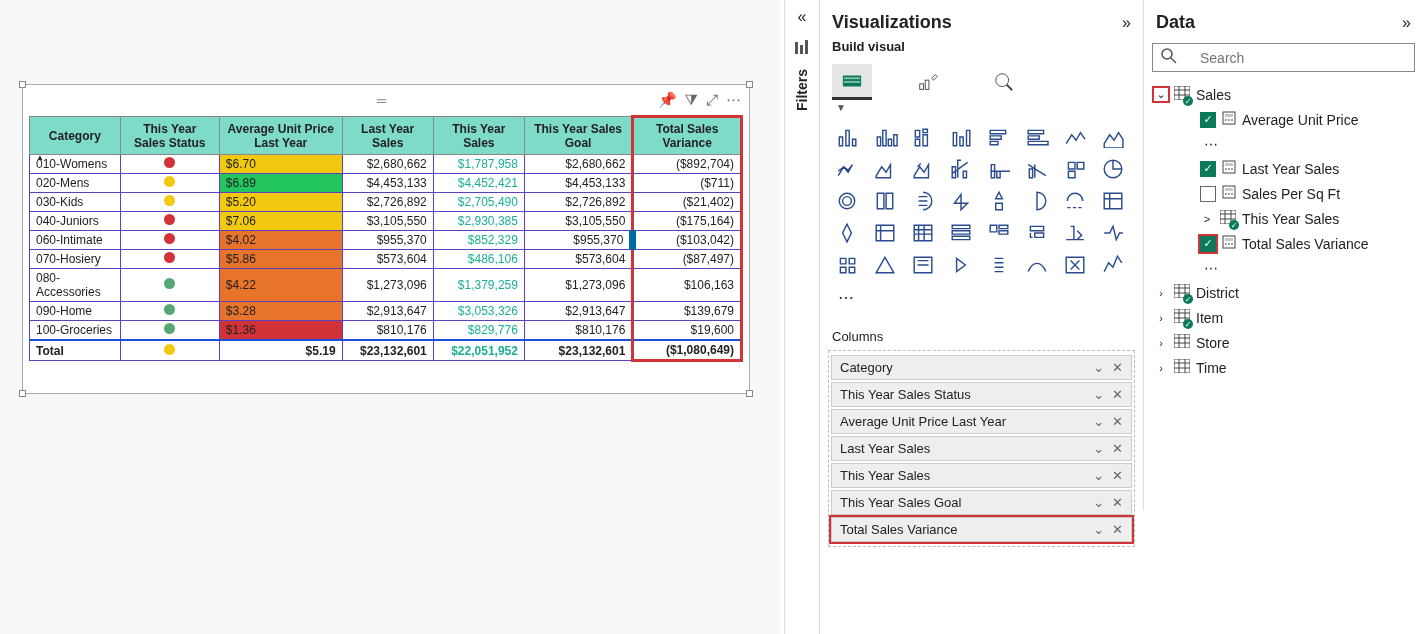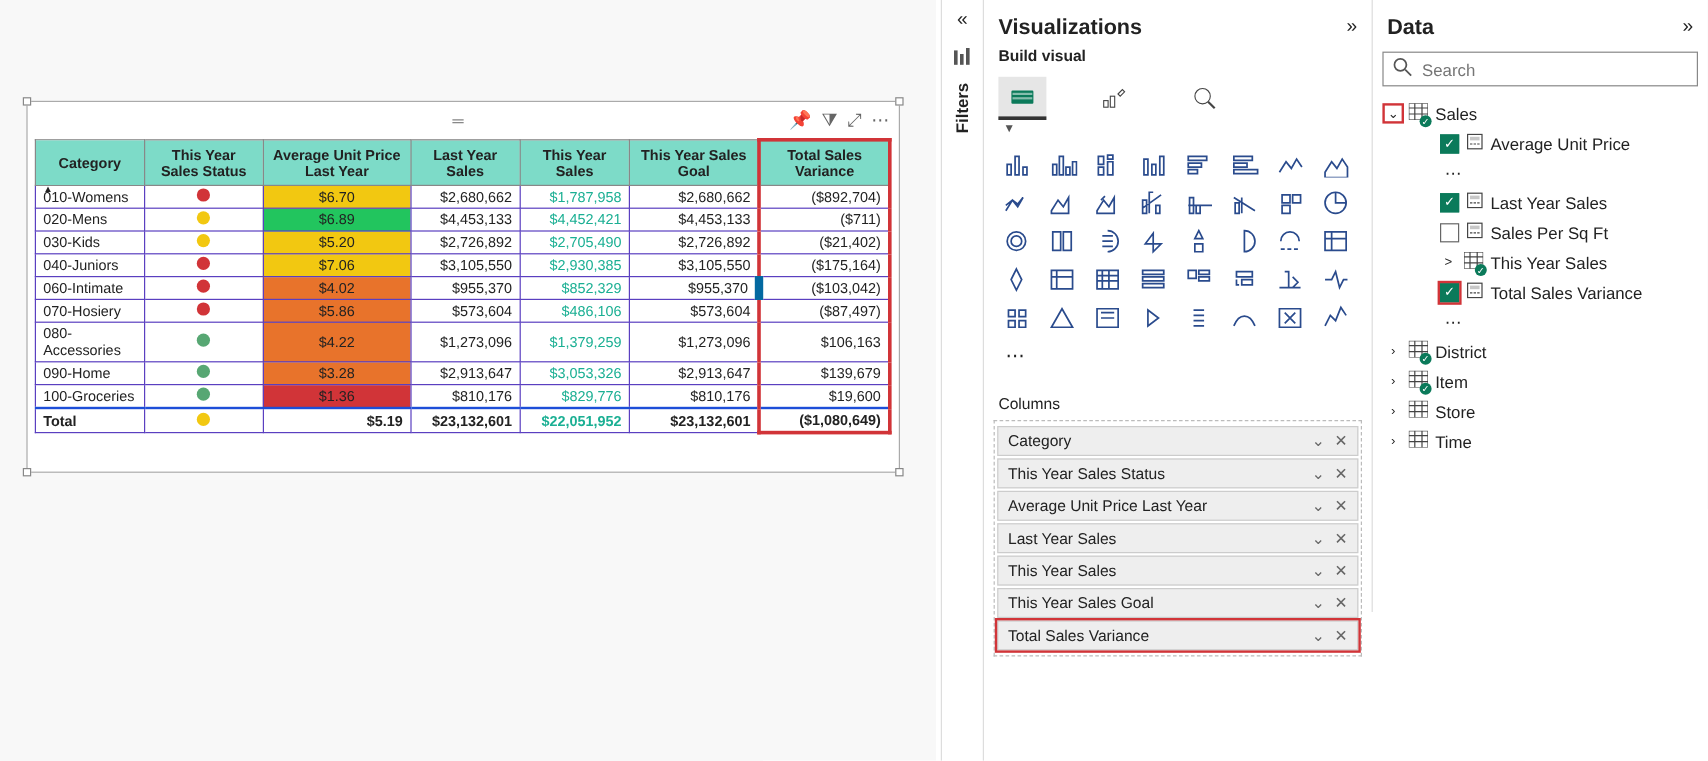--- a/index.html
+++ b/index.html
@@ -18,21 +18,21 @@
 .table { margin: 30px 6px 6px 6px; border-collapse: collapse; width: calc(100% - 12px); font-size: 12px; }
 .table th { background: #7ddbc8; color: #222; font-weight: 600; padding: 4px 6px; border: 1px solid #888; vertical-align: middle; text-align: center; }
 .table td { border: 1px solid #5a3fc0; padding: 2px 6px; height: 19px; }
 .table .sort-ind { position: relative; }
 .table .sort-ind::after { content: "▲"; position: absolute; bottom: -8px; left: 6px; font-size: 8px; }
 td.cat { text-align: left; }
 td.status { text-align: center; }
 td.num { text-align: right; }
 .dot { display: inline-block; width: 11px; height: 11px; border-radius: 50%; }
 .dot.red { background: #d13438; } .dot.yellow { background: #f2c811; } .dot.green { background: #57a773; }
-.avgcell { text-align: center; }
+.avgcell { text-align: left; }
 tr.total td { font-weight: 700; border-top: 2px solid #1d4ed8; }
 .tys { color: #1aaf93; }
 
 
 .filters-tab { position: absolute; left: 784px; top: 0; width: 36px; height: 634px; border-left: 1px solid #ddd; border-right: 1px solid #ddd; background: #fff; }
 .filters-tab .collapse { display: block; text-align: center; font-size: 16px; padding: 8px 0; cursor: pointer; }
 .filters-tab .icon { display: block; text-align: center; font-size: 14px; margin-top: 6px; }
 .filters-tab .label { writing-mode: vertical-rl; transform: rotate(180deg); margin: 10px auto; font-size: 14px; font-weight: 600; }
 
 
@@ -53,21 +53,21 @@
 
 .section-title { font-size: 13px; padding: 8px 4px 6px; }
 .field-well { border: 1px dashed #bbb; padding: 2px; }
 .field-pill { display: flex; align-items: center; justify-content: space-between; background: #eee; border: 1px solid #ccc; padding: 4px 8px; margin: 2px 0; font-size: 13px; cursor: pointer; }
 .field-pill.highlight { outline: 2px solid #d13438; }
 .field-pill .pill-actions { display: flex; gap: 8px; color: #666; }
 
 
 .data-panel { position: absolute; left: 1144px; top: 0; width: 279px; height: 634px; padding: 0 8px; }
 .search-box { display: flex; align-items: center; border: 1px solid #888; padding: 4px 8px; margin-top: 6px; }
-.search-box input { border: none; outline: none; font-size: 14px; flex: 1; margin-left: 8px; }
+.search-box input { border: none; outline: none; font-size: 14px; flex: 1; margin-left: 23px; }
 .tree { margin-top: 10px; font-size: 14px; }
 .tree-row { display: flex; align-items: center; gap: 6px; padding: 4px 2px; cursor: pointer; }
 .tree-row .exp { width: 14px; text-align: center; font-size: 11px; }
 .tree-row .cb { width: 16px; height: 16px; border: 1px solid #666; display: inline-flex; align-items: center; justify-content: center; font-size: 11px; }
 .tree-row .cb.checked { background: #0b7a5a; color: #fff; border-color: #0b7a5a; }
 .tree-row .tbl-icon { font-size: 14px; } .indent2 { padding-left: 48px; }
 .badge-ok { position: relative; }
 .badge-ok::after { content: "✓"; position: absolute; right: -3px; bottom: -3px; background: #0b7a5a; color: #fff; border-radius: 50%; width: 10px; height: 10px; font-size: 8px; display: flex; align-items: center; justify-content: center; }
 .hl-red { outline: 2px solid #d13438; }
 .dots { letter-spacing: 2px; padding-left: 4px; }

